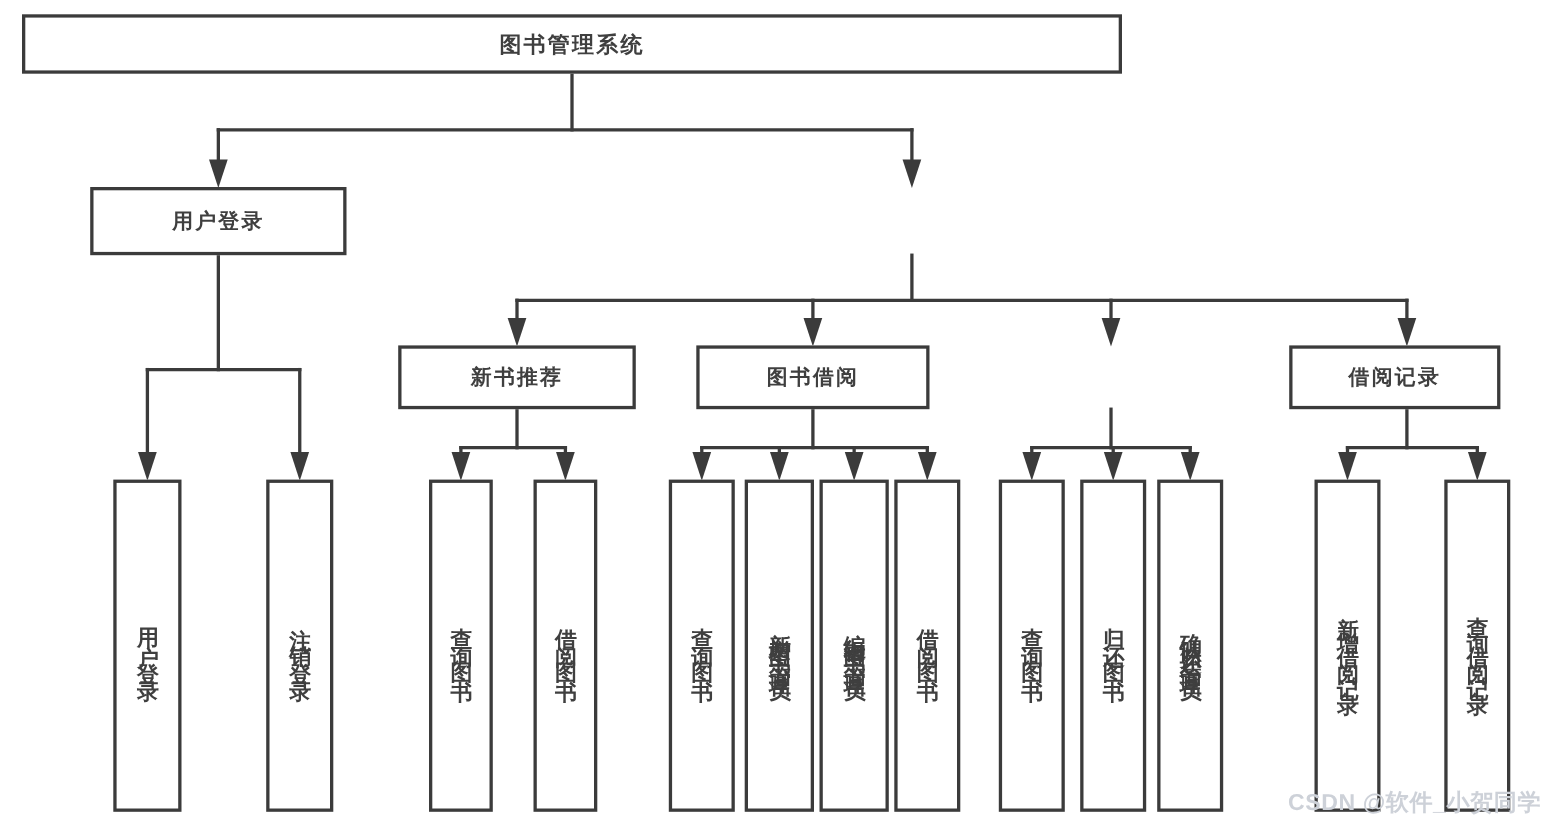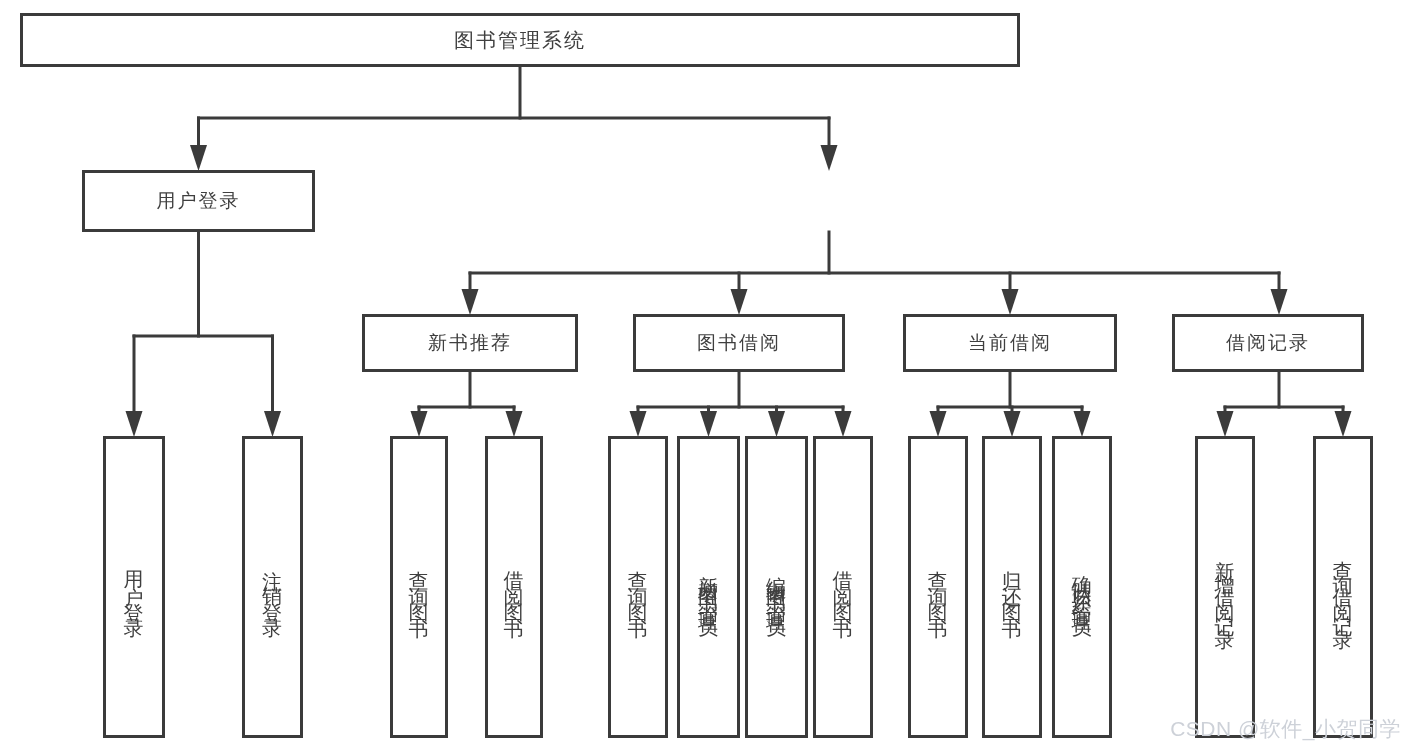--- a/index.html
+++ b/index.html
@@ -7,20 +7,21 @@
     padding: 0;
     background: #ffffff;
   }
   #stage {
     position: relative;
     width: 1405px;
     height: 747px;
     background: #ffffff;
     overflow: hidden;
     font-family: "Liberation Sans", "DejaVu Sans", sans-serif;
+    font-weight: bold;
   }
   #connectors {
     position: absolute;
     left: 0;
     top: 0;
     width: 1405px;
     height: 747px;
   }
   .node {
     position: absolute;
@@ -121,23 +122,20 @@
     </div>
     <div class="node" style="left: 82px; top: 170px; width: 233px; height: 62px;">
       <span>用户登录</span>
     </div>
     <div class="node" style="left: 362px; top: 314px; width: 216px; height: 58px;">
       <span>新书推荐</span>
     </div>
     <div class="node" style="left: 633px; top: 314px; width: 212px; height: 58px;">
       <span>图书借阅</span>
     </div>
-    <div class="node" style="left: 903px; top: 314px; width: 214px; height: 58px;">
-      <span>当前借阅</span>
-    </div>
     <div class="node" style="left: 1172px; top: 314px; width: 192px; height: 58px;">
       <span>借阅记录</span>
     </div>
     <div class="node vertical" style="left: 103px; top: 436px; width: 62px; height: 302px;">
       <span>用户登录</span>
     </div>
     <div class="node vertical" style="left: 242px; top: 436px; width: 61px; height: 302px;">
       <span>注销登录</span>
     </div>
     <div class="node vertical" style="left: 390px; top: 436px; width: 58px; height: 302px;">

